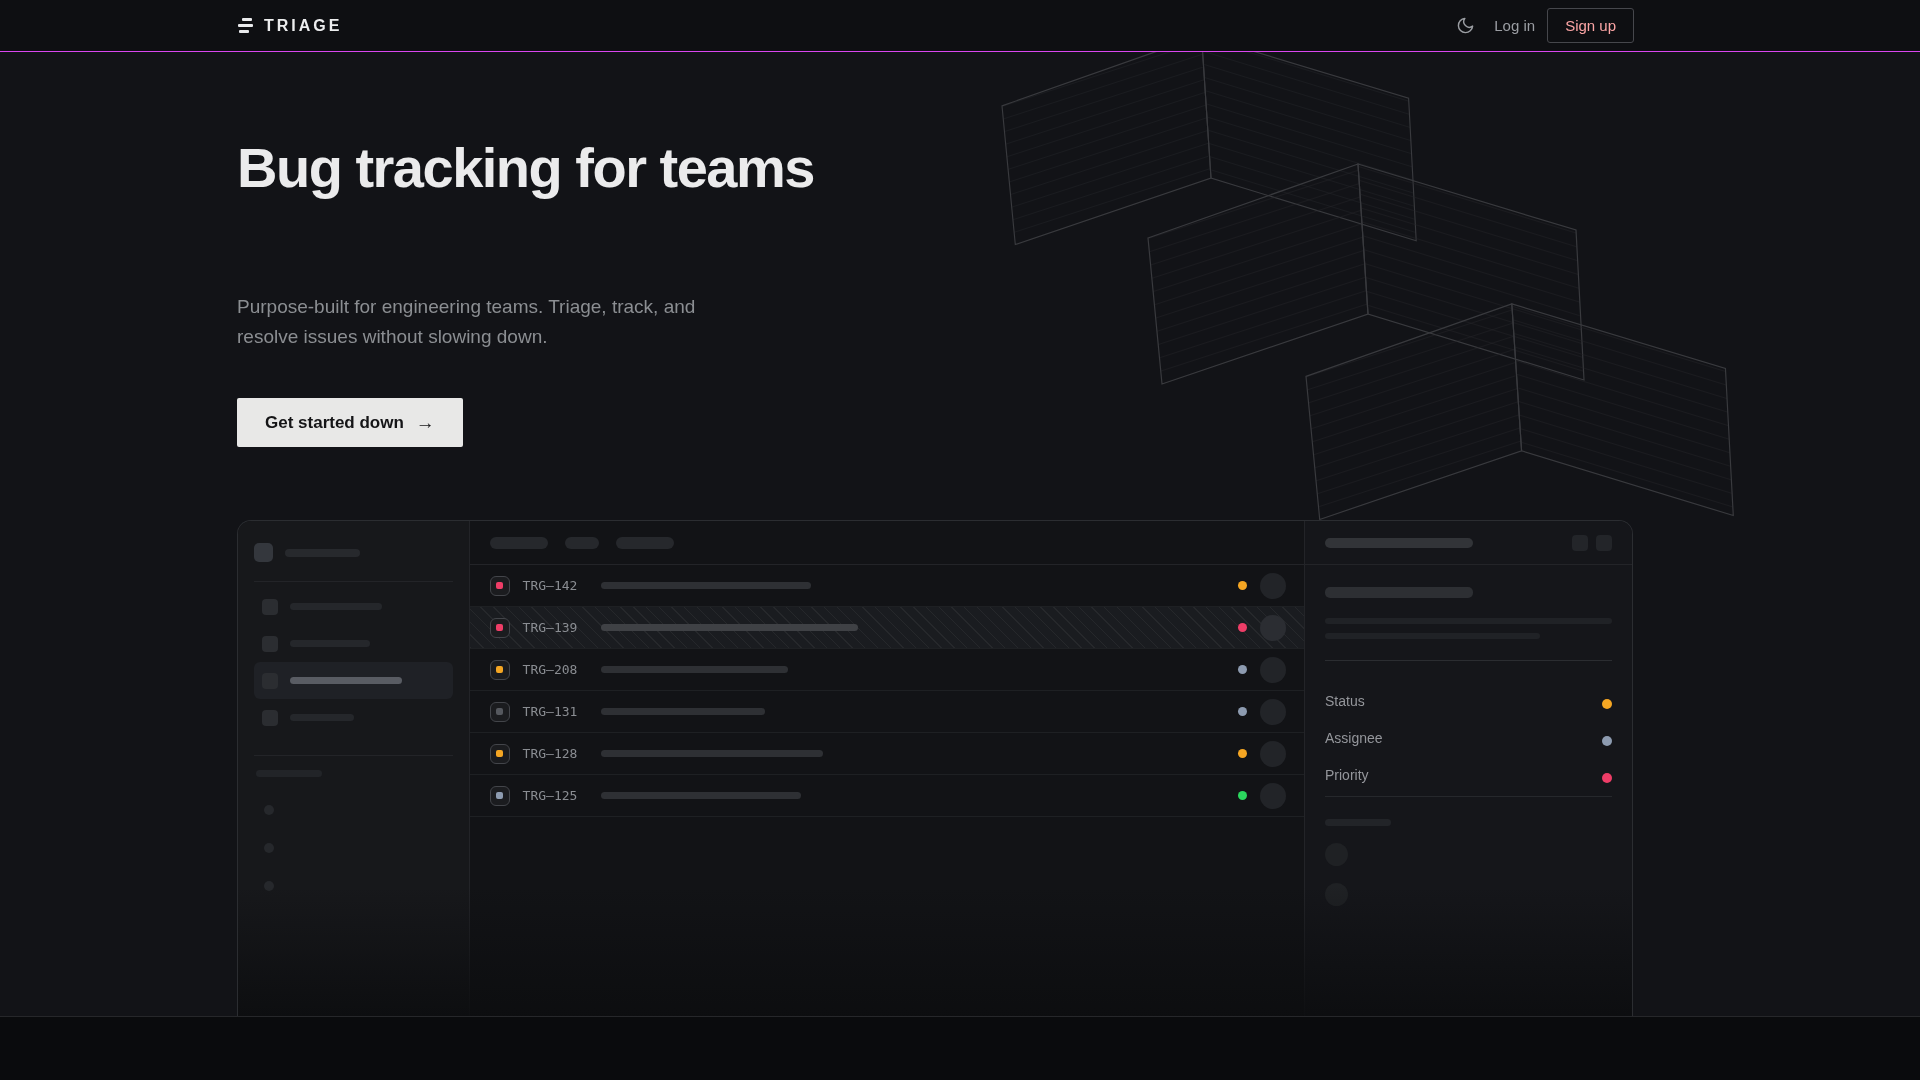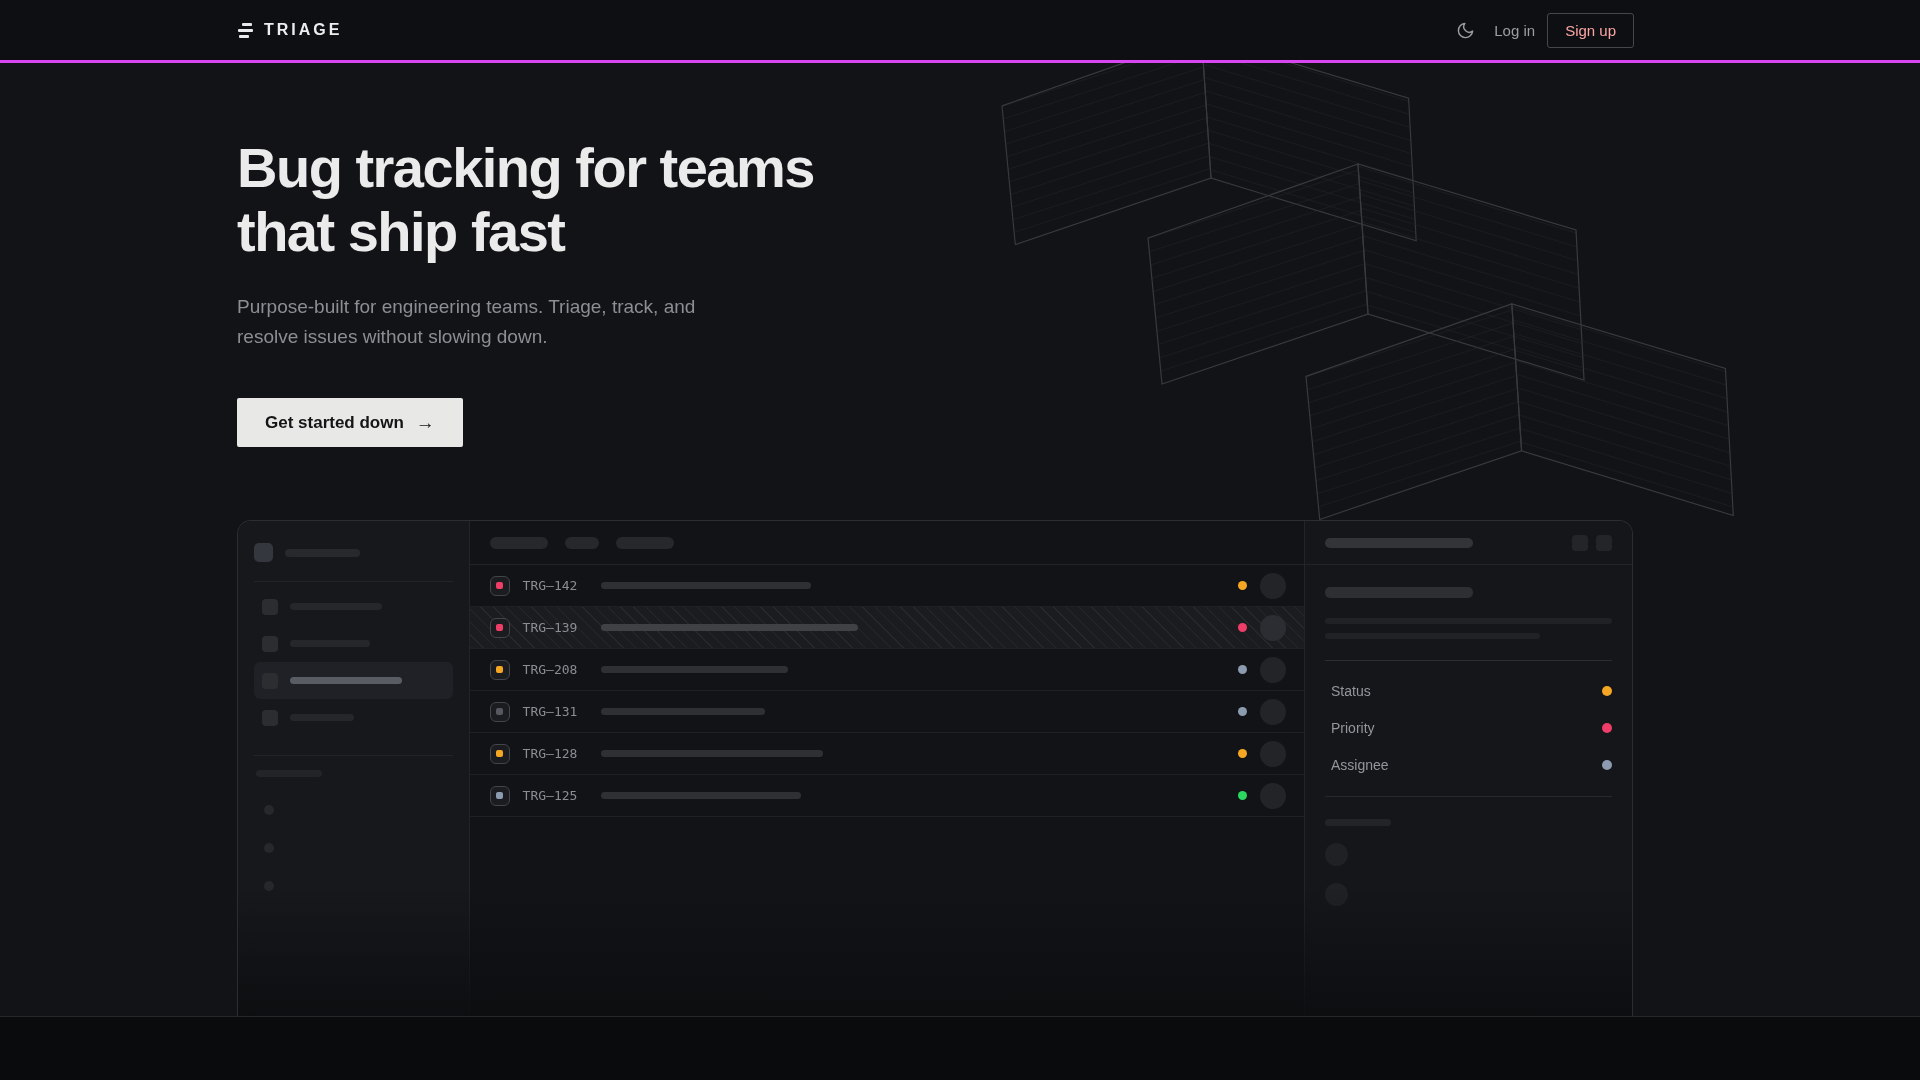--- a/index.html
+++ b/index.html
@@ -5,22 +5,22 @@
   * { box-sizing: border-box; margin: 0; padding: 0; }
   html,body { background:#0a0b0d; }
   body { font-family: "Liberation Sans", sans-serif; }
 
   #page { position:relative; width:1920px; height:1080px; background:#121317; overflow:hidden; }
 
   
   #wireframes { position:absolute; top:0; left:0; width:1920px; height:1080px; z-index:0; }
 
   
-  .nav { position:absolute; top:0; left:0; width:1920px; height:63px; background:#0e0f12;
-         border-bottom:3px solid #d946ef; z-index:5; display:flex; align-items:center; }
+  .nav { position:absolute; top:0; left:0; width:1920px; height:52px; background:#0e0f12;
+         border-bottom:1px solid #d946ef; z-index:5; display:flex; align-items:center; }
   .nav-inner { width:1396px; margin-left:238px; display:flex; align-items:center; }
   .brand { display:flex; align-items:center; gap:10px; }
   .brand-icon { display:flex; flex-direction:column; gap:3px; width:16px; }
   .brand-icon span { height:3px; border-radius:1px; background:#e9eaec; }
   .brand-icon .b1 { width:10px; margin-left:4px; }
   .brand-icon .b2 { width:15px; }
   .brand-icon .b3 { width:10px; margin-left:1px; }
   .brand-name { color:#ecedee; font-size:16px; font-weight:bold; letter-spacing:3px; }
   .nav-right { margin-left:auto; display:flex; align-items:center; gap:12px; }
   .theme-toggle { width:34px; height:34px; display:flex; align-items:center; justify-content:center;
@@ -88,21 +88,21 @@
   .mk-detail-header { height:44px; flex:none; display:flex; align-items:center; padding:0 20px;
                       border-bottom:1px solid #232428; }
   .mk-dh-pill { width:148px; height:10px; border-radius:5px; background:#323438; }
   .mk-dh-actions { margin-left:auto; display:flex; gap:8px; }
   .mk-dh-sq { width:16px; height:16px; border-radius:4px; background:#232529; }
   .mk-detail-body { padding:22px 20px 0 20px; }
   .mk-title-pill { width:148px; height:11px; border-radius:5px; background:#2d2f33; }
   .mk-line1 { width:287px; height:6px; border-radius:3px; background:#202226; margin-top:20px; }
   .mk-line2 { width:215px; height:6px; border-radius:3px; background:#202226; margin-top:9px; }
   .mk-hr { height:1px; background:#2b2d31; margin-top:21px; }
-  .field-row { height:37px; display:flex; align-items:center;margin-left:6px; }
+  .field-row { height:37px; display:flex; align-items:flex-end; }
   .field-row:first-of-type { margin-top:11px; }
   .field-label { font-size:14px; color:#94969b; }
   .field-dot { margin-left:auto; width:10px; height:10px; border-radius:50%; }
   .mk-hr2 { height:1px; background:#26282c; margin-top:13px; }
   .mk-sm-pill { width:66px; height:7px; border-radius:4px; background:#222428; margin-top:22px; }
   .mk-circle { width:23px; height:23px; border-radius:50%; background:#1f2124; margin-top:17px; }
 
   
   .footer-band { position:absolute; left:0; top:1016px; width:1920px; height:64px; z-index:4;
                  background:#0a0b0d; border-top:1px solid #26272a; }
@@ -145,21 +145,21 @@
           <svg width="19" height="19" viewBox="0 0 24 24" fill="none" stroke="currentColor" stroke-width="1.8" stroke-linejoin="round" stroke-linecap="round">
             <path d="M21 12.79A9 9 0 1 1 11.21 3 7 7 0 0 0 21 12.79z"></path>
           </svg>
         </button>
         <a class="login-link">Log in</a>
         <button class="signup-btn">Sign up</button>
       </div>
     </div>
   </header>
 
-  <h1 class="hero-title"><span>Bug tracking for teams</span><br><span>that ship fast</span></h1>
+  <h1 class="hero-title"><span>Bug tracking for teams</span><br></h1>
   <p class="hero-sub">Purpose-built for engineering teams. Triage, track, and resolve issues without slowing down.</p>
   <button class="cta-btn">
     <span>Get started down</span>
     <span class="cta-arrow">→</span>
   </button>
 
   <div class="mockup">
 
     <div class="mk-sidebar">
       <div class="mk-ws">
@@ -285,27 +285,27 @@
         <div class="mk-line1"></div>
         <div class="mk-line2"></div>
         <div class="mk-hr"></div>
         <div id="detail-fields">
   <div class="field-row">
     <span class="field-label">Status</span>
     <span class="field-dot" style="background: rgb(245, 166, 35);"></span>
   </div>
 
   <div class="field-row">
+    <span class="field-label">Assignee</span>
+    <span class="field-dot" style="background: rgb(141, 155, 176);"></span>
+  </div>
+
+  <div class="field-row">
     <span class="field-label">Priority</span>
     <span class="field-dot" style="background: rgb(238, 61, 103);"></span>
-  </div>
-
-  <div class="field-row">
-    <span class="field-label">Assignee</span>
-    <span class="field-dot" style="background: rgb(141, 155, 176);"></span>
   </div>
 
 </div>
         <div class="mk-hr2"></div>
         <div class="mk-sm-pill"></div>
         <div class="mk-circle"></div>
         <div class="mk-circle"></div>
       </div>
     </div>
   </div>

